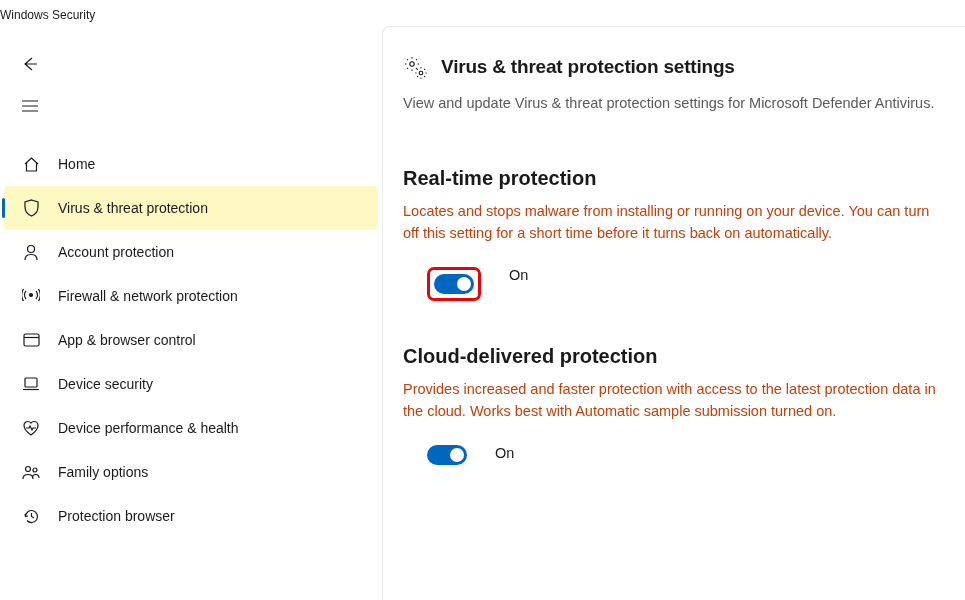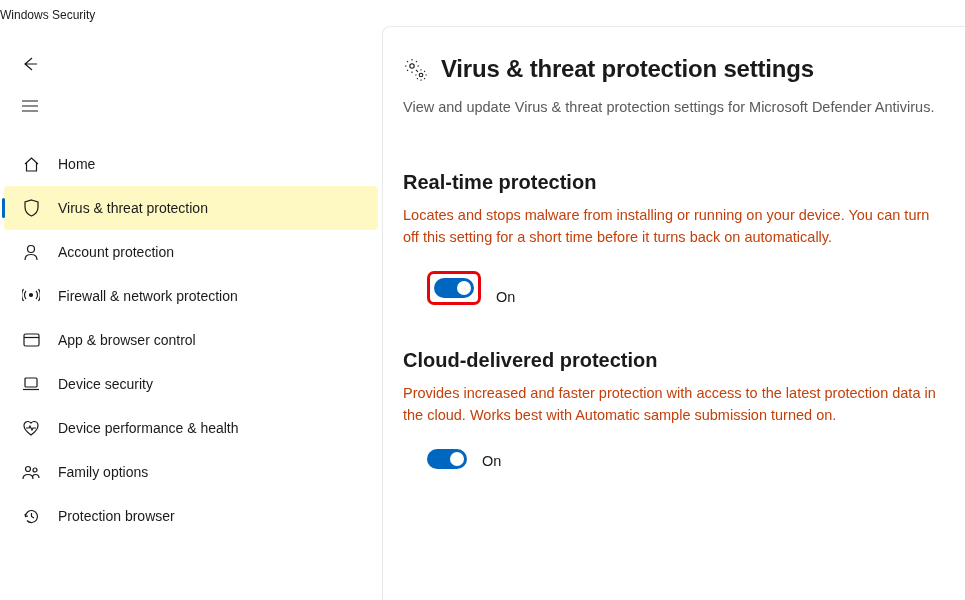--- a/index.html
+++ b/index.html
@@ -88,21 +88,21 @@
       background: #fff;
     }
     
     .page-header {
       display: flex;
       align-items: center;
       gap: 14px;
       margin-bottom: 14px;
     }
     .page-header .page-title {
-      font-size: 24px;
+      font-size: 19px;
       font-weight: 600;
       letter-spacing: -0.2px;
     }
     .page-header .page-icon {
       width: 24px;
       height: 24px;
     }
     
     .page-sub {
       font-size: 14.5px;
@@ -120,22 +120,22 @@
     .section-desc {
       font-size: 14.5px;
       color: #c2410c;
       line-height: 1.55;
       margin-bottom: 22px;
       max-width: 540px;
     }
     
     .toggle-row {
       display: flex;
-      align-items: flex-end;
-      gap: 15px;
+      align-items: flex-start;
+      gap: 28px;
       padding-left: 24px;
     }
     
     .toggle {
       width: 40px;
       height: 20px;
       border-radius: 10px;
       background: #0067c0;
       position: relative;
       cursor: pointer;

